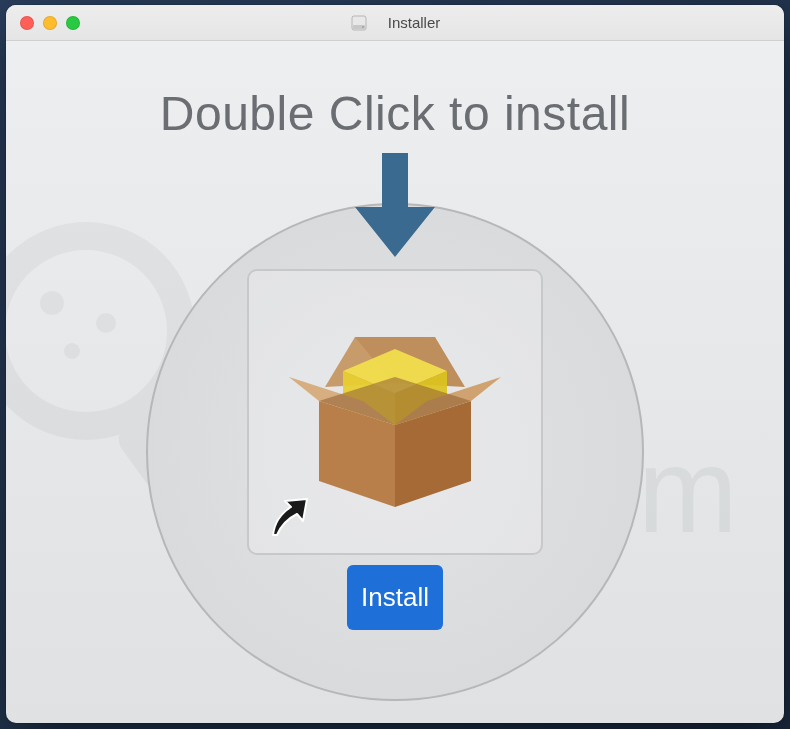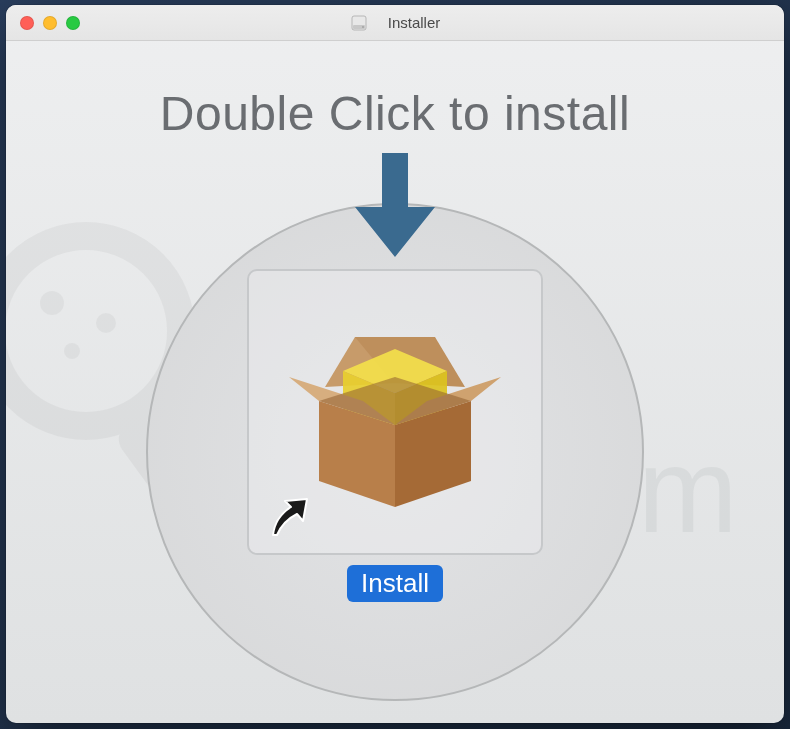--- a/index.html
+++ b/index.html
@@ -123,21 +123,21 @@
       bottom: 14px;
       width: 44px;
       height: 44px;
     }
     .install-label {
       margin-top: 10px;
       background: #1e6fd8;
       color: #fff;
       font-size: 26px;
       font-weight: 400;
-      padding: 3px 14px;
+      padding: 17px 14px;
       border-radius: 6px;
     }
     .watermark {
       position: absolute;
       left: 0; right: 0; top: 0; bottom: 0;
       pointer-events: none;
       z-index: 0;
       overflow: hidden;
     }
     .wm-mag {

